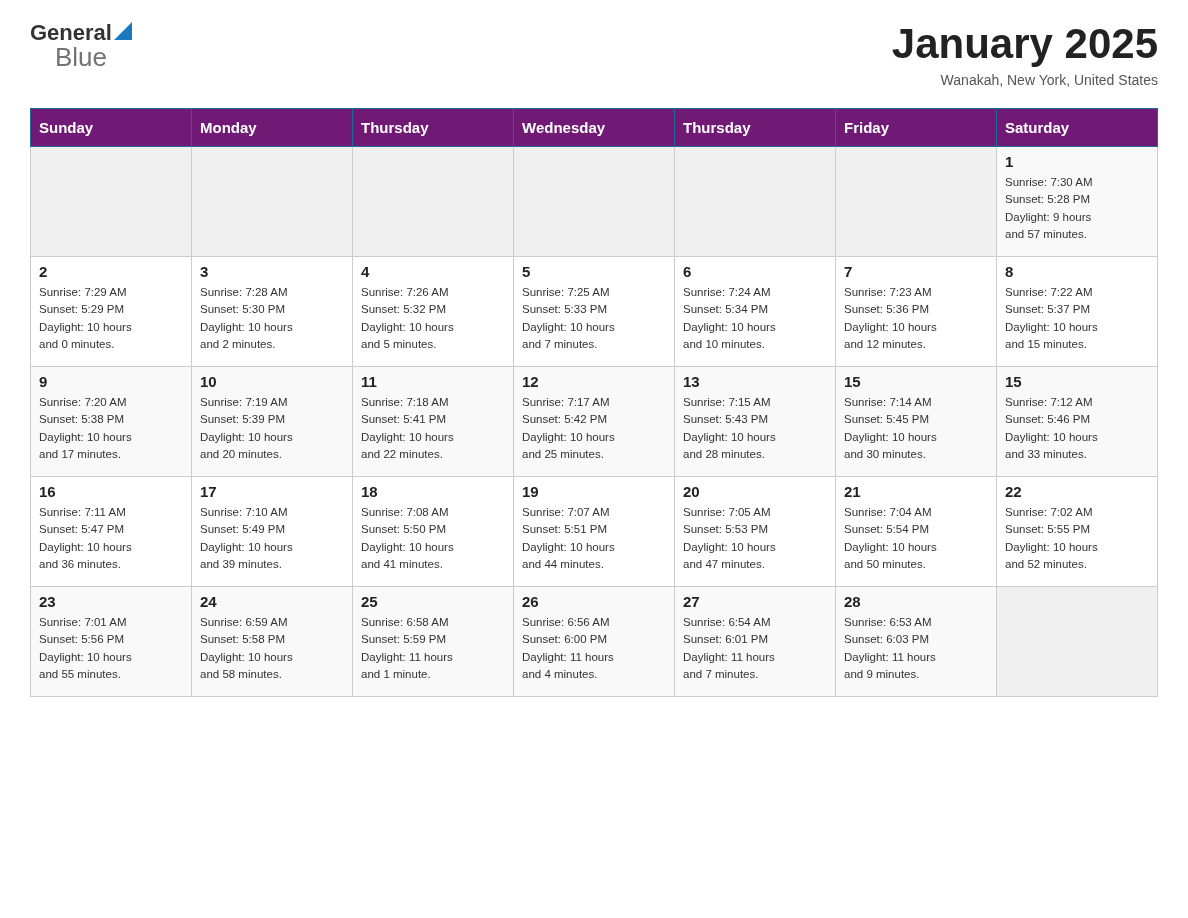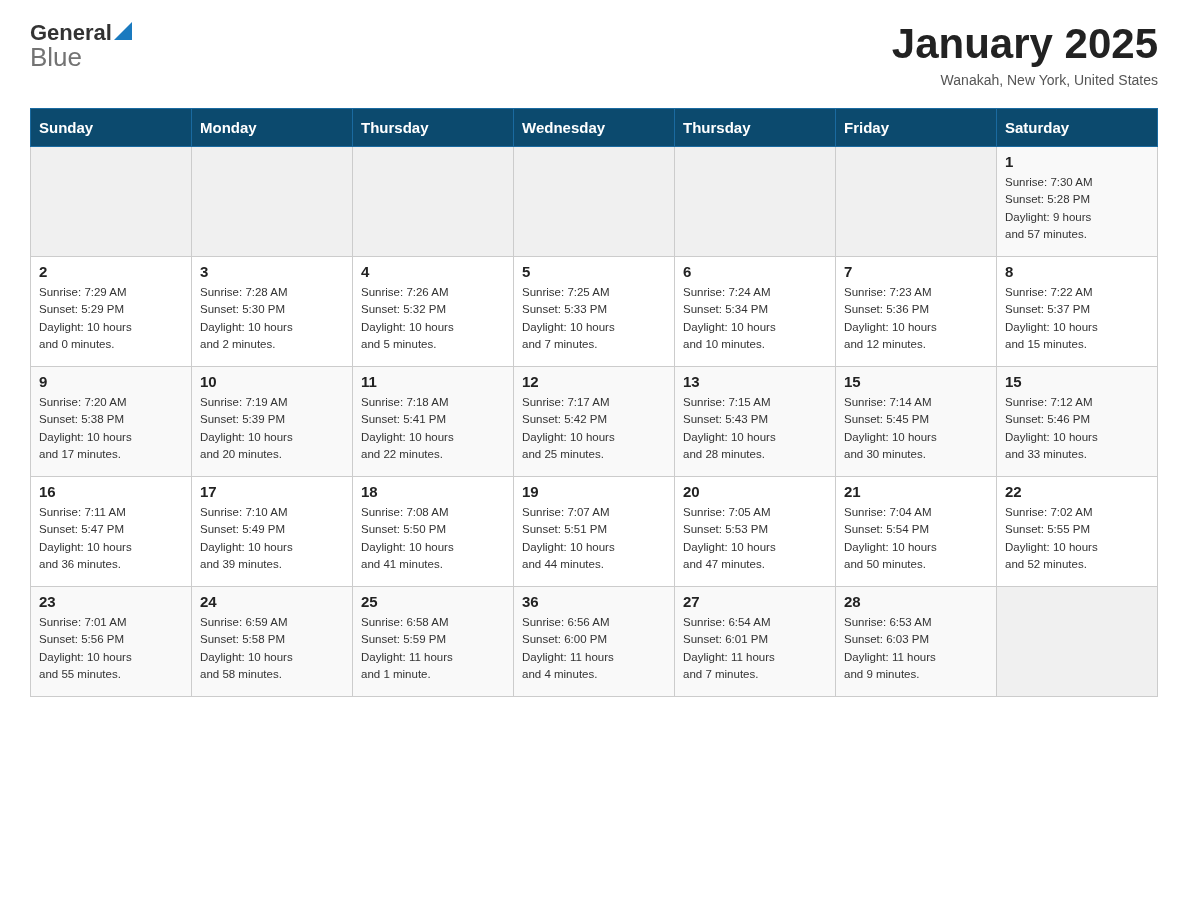--- a/index.html
+++ b/index.html
@@ -11,21 +11,21 @@
     }
     .header {
       display: flex;
       justify-content: space-between;
       align-items: flex-start;
       margin-bottom: 20px;
     }
     .logo {
       display: flex;
       flex-direction: column;
-      align-items: flex-start;
+      align-items: center;
     }
     .logo-general {
       font-size: 22px;
       font-weight: bold;
       color: #333;
     }
     .logo-blue {
       font-size: 26px;
       font-weight: normal;
       color: #737373;
@@ -43,21 +43,21 @@
       font-size: 14px;
       color: #555;
       margin-top: 4px;
     }
     .calendar {
       width: 100%;
       border-collapse: collapse;
       border: 1px solid #aaa;
     }
     .calendar th {
-      background-color: #0c4a6e;
+      background-color: #701a75;
       color: #fff;
       font-size: 15px;
       font-weight: bold;
       padding: 10px 8px;
       text-align: left;
       border: 1px solid #1a6aa0;
     }
     .calendar td {
       vertical-align: top;
       width: 14.28%;
@@ -233,21 +233,21 @@
         </td>
         <td>
           <span class="day-number">24</span>
           <div class="day-info">Sunrise: 6:59 AM<br>Sunset: 5:58 PM<br>Daylight: 10 hours<br>and 58 minutes.</div>
         </td>
         <td>
           <span class="day-number">25</span>
           <div class="day-info">Sunrise: 6:58 AM<br>Sunset: 5:59 PM<br>Daylight: 11 hours<br>and 1 minute.</div>
         </td>
         <td>
-          <span class="day-number">36</span>
+          <span class="day-number">26</span>
           <div class="day-info">Sunrise: 6:56 AM<br>Sunset: 6:00 PM<br>Daylight: 11 hours<br>and 4 minutes.</div>
         </td>
         <td>
           <span class="day-number">27</span>
           <div class="day-info">Sunrise: 6:54 AM<br>Sunset: 6:01 PM<br>Daylight: 11 hours<br>and 7 minutes.</div>
         </td>
         <td>
           <span class="day-number">28</span>
           <div class="day-info">Sunrise: 6:53 AM<br>Sunset: 6:03 PM<br>Daylight: 11 hours<br>and 9 minutes.</div>
         </td>

